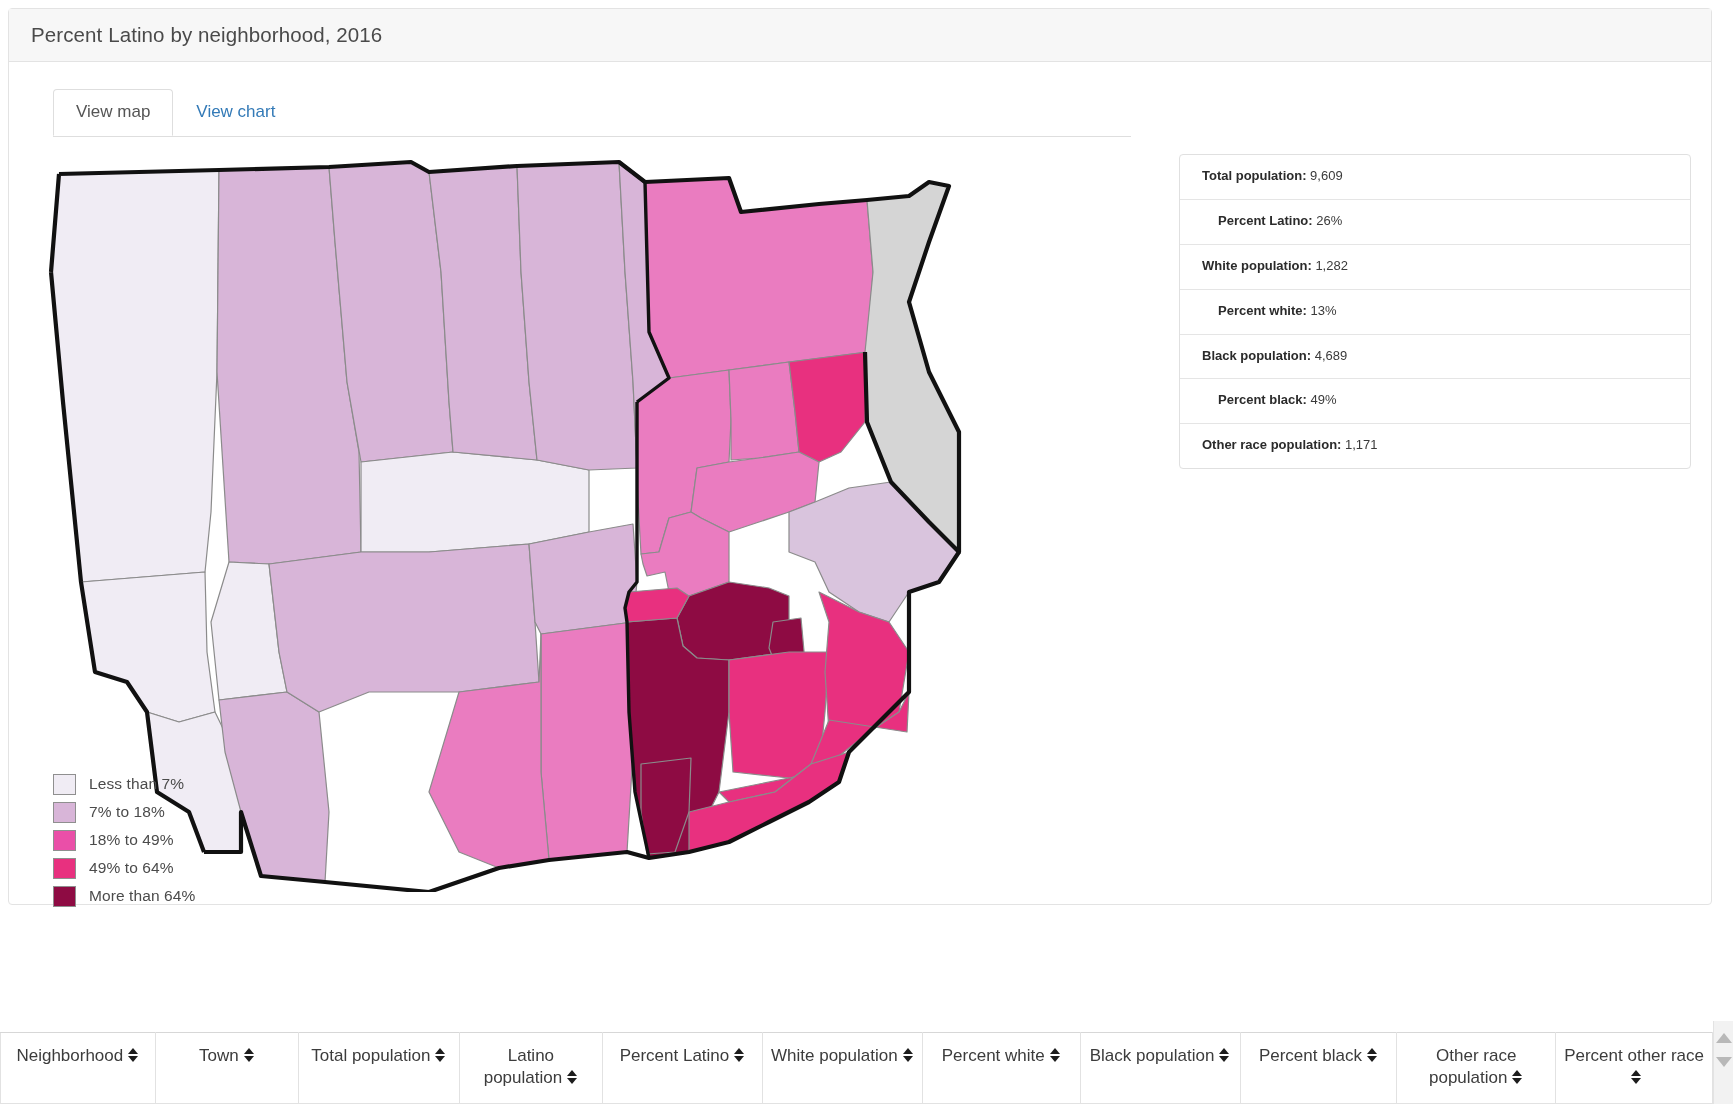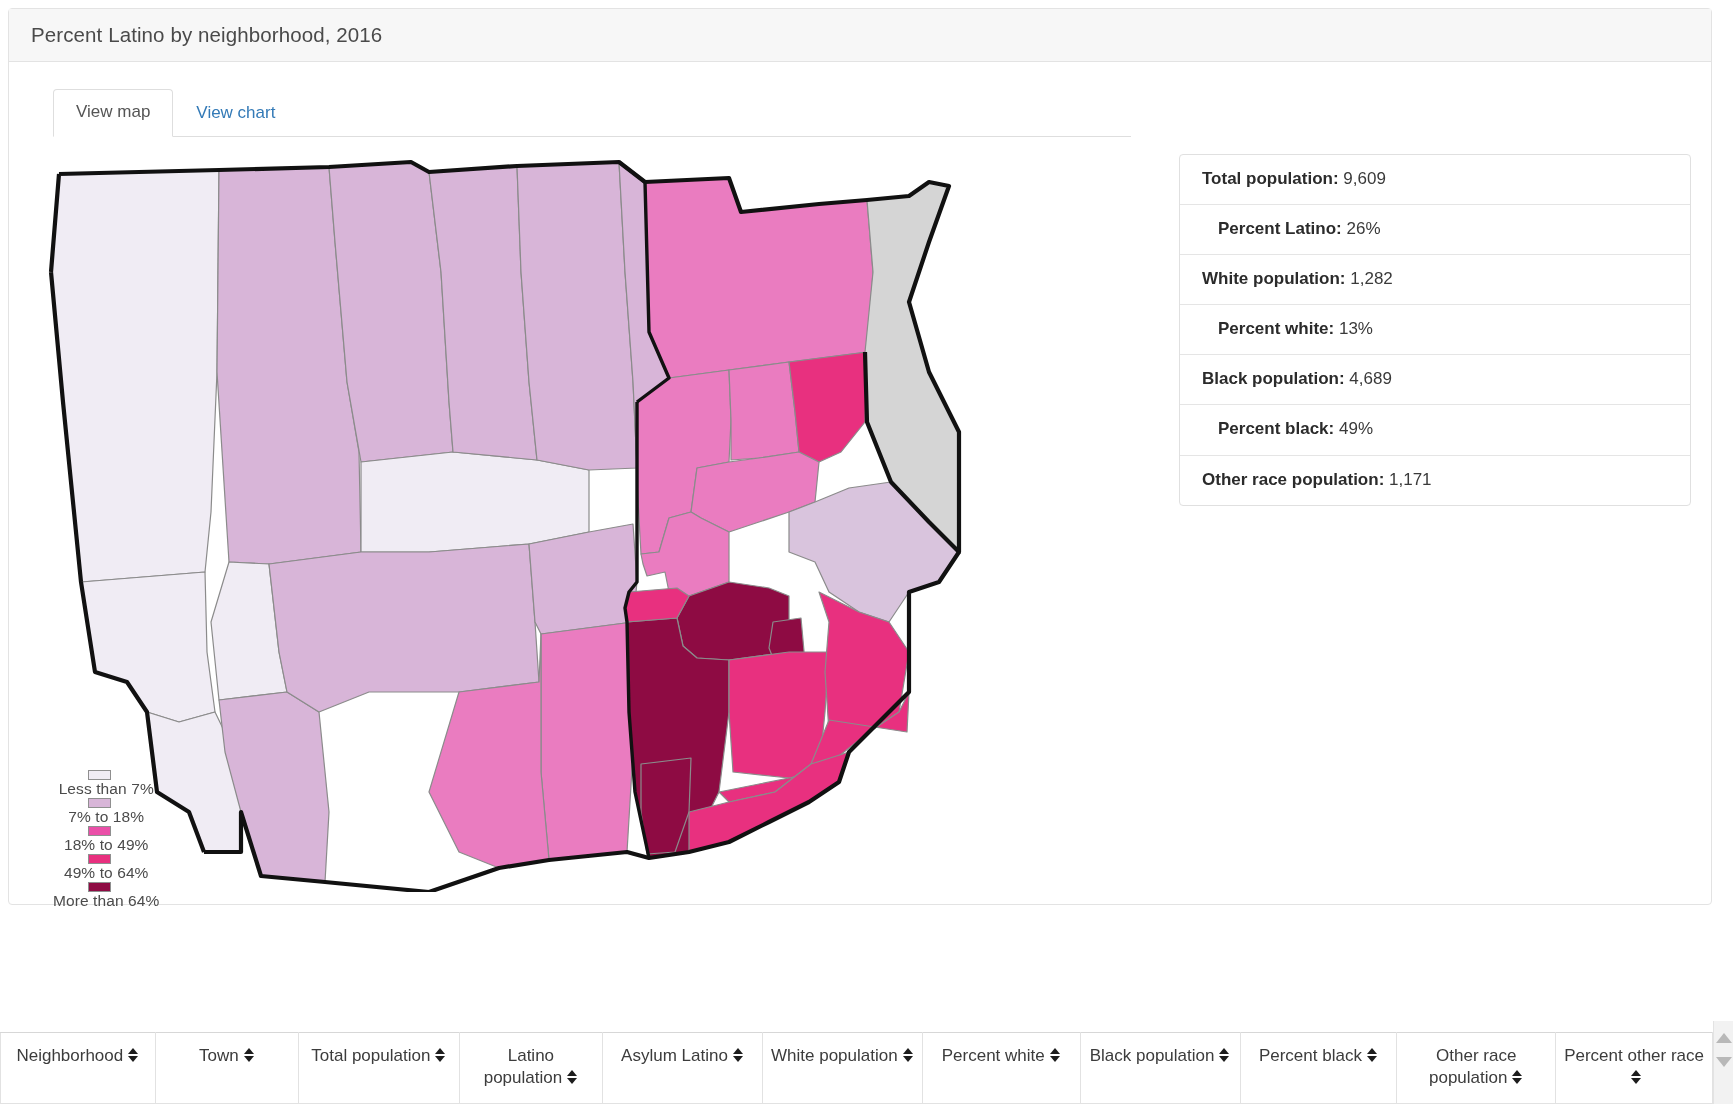--- a/index.html
+++ b/index.html
@@ -51,21 +51,21 @@
 
   
   .tabs-wrap {
     position: absolute;
     left: 44px;
     top: 26px;
     width: 1078px;
   }
   .tabs {
     display: flex;
-    align-items: center;
+    align-items: flex-start;
     border-bottom: 1px solid #dedede;
     height: 48px;
   }
   .tab {
     font-size: 17px;
     padding: 12px 22px 13px 22px;
     cursor: pointer;
     line-height: 1.2;
     box-sizing: border-box;
     background: transparent;
@@ -100,21 +100,20 @@
     position: absolute;
     left: 24px;
     top: 618px;
     font-size: 15.5px;
     color: #4b4b4b;
   }
   .legend-row {
     display: flex;
     align-items: center;
     height: 28px;
-    flex-direction: column;
   }
   .legend-swatch {
     width: 23px;
     height: 21px;
     border: 1.6px solid #8f8f8f;
     margin-right: 13px;
     box-sizing: border-box;
   }
   .legend-label { white-space: nowrap; letter-spacing: .1px; }
 
@@ -133,21 +132,21 @@
   .info-head {
     background: #f7f7f7;
     border-bottom: 1px solid #e0e0e0;
     padding: 14px 22px 15px 22px;
     font-size: 20px;
     color: #4a4a4a;
   }
   .info-row {
     border-bottom: 1px solid #e5e5e5;
     padding: 13px 22px 14px 22px;
-    font-size: 17px;
+    font-size: 13px;
     color: #333;
     line-height: 1.3;
   }
   .info-row:last-child { border-bottom: none; }
   .info-row.indent { padding-left: 38px; }
   .info-k { font-weight: bold; color: #2b2b2b; }
   .info-v { color: #3a3a3a; }
 
   
   .table-wrap {
@@ -383,21 +382,21 @@
           <th style="width:137px">
             <span class="hdr">Town</span><span class="sort-ico"><i class="up"></i><i class="dn"></i></span>
           </th>
           <th style="width:154px">
             <span class="hdr">Total population</span><span class="sort-ico"><i class="up"></i><i class="dn"></i></span>
           </th>
           <th style="width:137px">
             <span class="hdr">Latino population</span><span class="sort-ico"><i class="up"></i><i class="dn"></i></span>
           </th>
           <th style="width:153px">
-            <span class="hdr">Asylum Latino</span><span class="sort-ico"><i class="up"></i><i class="dn"></i></span>
+            <span class="hdr">Percent Latino</span><span class="sort-ico"><i class="up"></i><i class="dn"></i></span>
           </th>
           <th style="width:153px">
             <span class="hdr">White population</span><span class="sort-ico"><i class="up"></i><i class="dn"></i></span>
           </th>
           <th style="width:151px">
             <span class="hdr">Percent white</span><span class="sort-ico"><i class="up"></i><i class="dn"></i></span>
           </th>
           <th style="width:153px">
             <span class="hdr">Black population</span><span class="sort-ico"><i class="up"></i><i class="dn"></i></span>
           </th>

